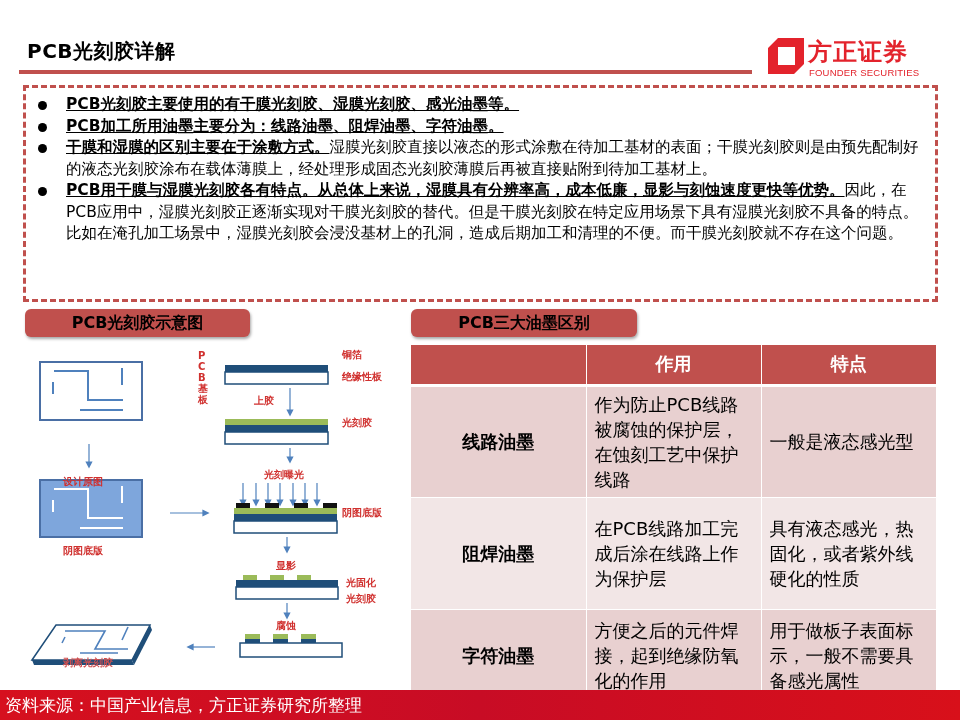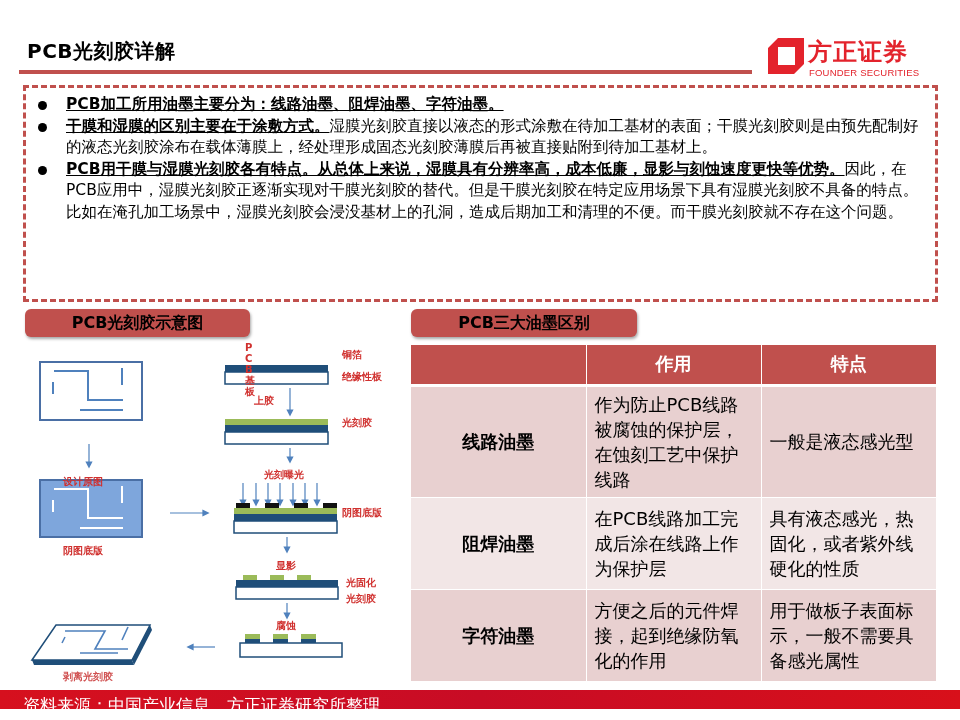--- a/index.html
+++ b/index.html
@@ -21,40 +21,41 @@
   .tab-right { left: 411px; top: 309px; width: 226px; }
 
   .diagram { position: absolute; left: 10px; top: 340px; width: 380px; height: 345px; }
   .dlabel { position: absolute; color: #d0302e; font-size: 10px; font-weight: bold; }
 
   table.ink { position: absolute; left: 411px; top: 345px; width: 526px; border-collapse: collapse; }
   table.ink th { background: #c0504d; color: #fff; font-size: 18px; font-weight: bold; height: 40px; border-right: 1px solid #fff; border-bottom: 3px solid #fff; }
   table.ink td { font-size: 18px; line-height: 25px; padding: 3px 8px; vertical-align: middle; border-right: 1px solid #fff; border-bottom: 1px solid #fff; }
   table.ink td.name { text-align: center; font-weight: bold; width: 175px; }
   table.ink tr.r0 td { background: #e8d0d0; height: 112px; }
-  table.ink tr.r1 td { background: #f2e6e6; height: 92px; }
+  table.ink tr.r1 td { background: #f2e6e6; height: 112px; }
   table.ink tr.r2 td { background: #e8d0d0; height: 92px; }
 
-  .footer { position: absolute; left: 0; top: 690px; width: 960px; height: 19px; background: linear-gradient(90deg, #d6101e, #c80c25 50%, #d8101a); color: #fff; font-size: 17px; line-height: 30px; padding-left: 23px; }
+  .footer { position: absolute; left: 0; top: 690px; width: 960px; height: 31px; background: linear-gradient(90deg, #d6101e, #c80c25 50%, #d8101a); color: #fff; font-size: 17px; line-height: 30px; padding-left: 5px; }
 </style>
 </head>
 <body>
 
 <div class="title">PCB光刻胶详解</div>
 <div class="title-rule"></div>
 
 <div class="logo">
   <svg class="logo-mark" viewBox="0 0 36 36">
     <path d="M10 0 H36 V26 L26 36 H0 V10 Z M10 9 V27 H27 V9 Z" fill="#e3232c" fill-rule="evenodd"></path>
   </svg>
   <div class="logo-cn">方正证券</div>
   <div class="logo-en">FOUNDER SECURITIES</div>
 </div>
 
 <div class="summary">
+  <div class="bullet"><span class="b">PCB光刻胶主要使用的有干膜光刻胶、湿膜光刻胶、感光油墨等。</span><span></span></div>
   <div class="bullet"><span class="b">PCB加工所用油墨主要分为：线路油墨、阻焊油墨、字符油墨。</span><span></span></div>
   <div class="bullet"><span class="b">干膜和湿膜的区别主要在于涂敷方式。</span><span>湿膜光刻胶直接以液态的形式涂敷在待加工基材的表面；干膜光刻胶则是由预先配制好的液态光刻胶涂布在载体薄膜上，经处理形成固态光刻胶薄膜后再被直接贴附到待加工基材上。</span></div>
   <div class="bullet"><span class="b">PCB用干膜与湿膜光刻胶各有特点。从总体上来说，湿膜具有分辨率高，成本低廉，显影与刻蚀速度更快等优势。</span><span>因此，在PCB应用中，湿膜光刻胶正逐渐实现对干膜光刻胶的替代。但是干膜光刻胶在特定应用场景下具有湿膜光刻胶不具备的特点。比如在淹孔加工场景中，湿膜光刻胶会浸没基材上的孔洞，造成后期加工和清理的不便。而干膜光刻胶就不存在这个问题。</span></div>
 </div>
 
 <div class="section-tab tab-left">PCB光刻胶示意图</div>
 <div class="section-tab tab-right">PCB三大油墨区别</div>
 
 <div class="diagram">
   <svg width="380" height="345" viewBox="0 0 380 345">
@@ -125,22 +126,22 @@
     <path d="M22 320 L46 285 L140 285 L122 320 Z" fill="#fff" stroke="#1f4e79" stroke-width="1.5"></path>
     <path d="M122 320 L140 285 L142 290 L124 325 Z" fill="#1f4e79"></path>
     <path d="M22 320 L122 320 L124 325 L24 325 Z" fill="#1f4e79"></path>
     <path d="M55 291 L95 291 L85 309 L118 309" fill="none" stroke="#4f81bd" stroke-width="1.6"></path>
     <line x1="52" y1="303" x2="55" y2="297" stroke="#4f81bd" stroke-width="1.6"></line>
     <line x1="118" y1="287" x2="112" y2="300" stroke="#4f81bd" stroke-width="1.6"></line>
     <line x1="70" y1="313" x2="108" y2="313" stroke="#4f81bd" stroke-width="1.6"></line>
   </svg>
   <div class="dlabel" style="left:53px;top:87px;margin-top:48px;">设计原图</div>
   <div class="dlabel" style="left:53px;top:204px;">阴图底版</div>
-  <div class="dlabel" style="left:53px;top:330px;color:#d05050;font-family:Liberation Serif, serif;">剥离光刻胶</div>
-  <div class="dlabel" style="left:188px;top:2px;width:10px;line-height:11px;word-break:break-all;margin-left:47px;">P C B 基 板</div>
+  <div class="dlabel" style="left:53px;top:316px;color:#d05050;font-family:Liberation Serif, serif;">剥离光刻胶</div>
+  <div class="dlabel" style="left:188px;top:10px;width:10px;line-height:11px;word-break:break-all;">P C B 基 板</div>
   <div class="dlabel" style="left:332px;top:8px;">铜箔</div>
   <div class="dlabel" style="left:332px;top:30px;">绝缘性板</div>
   <div class="dlabel" style="left:244px;top:54px;">上胶</div>
   <div class="dlabel" style="left:332px;top:76px;">光刻胶</div>
   <div class="dlabel" style="left:254px;top:128px;">光刻曝光</div>
   <div class="dlabel" style="left:332px;top:166px;">阴图底版</div>
   <div class="dlabel" style="left:266px;top:219px;">显影</div>
   <div class="dlabel" style="left:336px;top:236px;">光固化</div>
   <div class="dlabel" style="left:336px;top:252px;">光刻胶</div>
   <div class="dlabel" style="left:266px;top:279px;">腐蚀</div>

